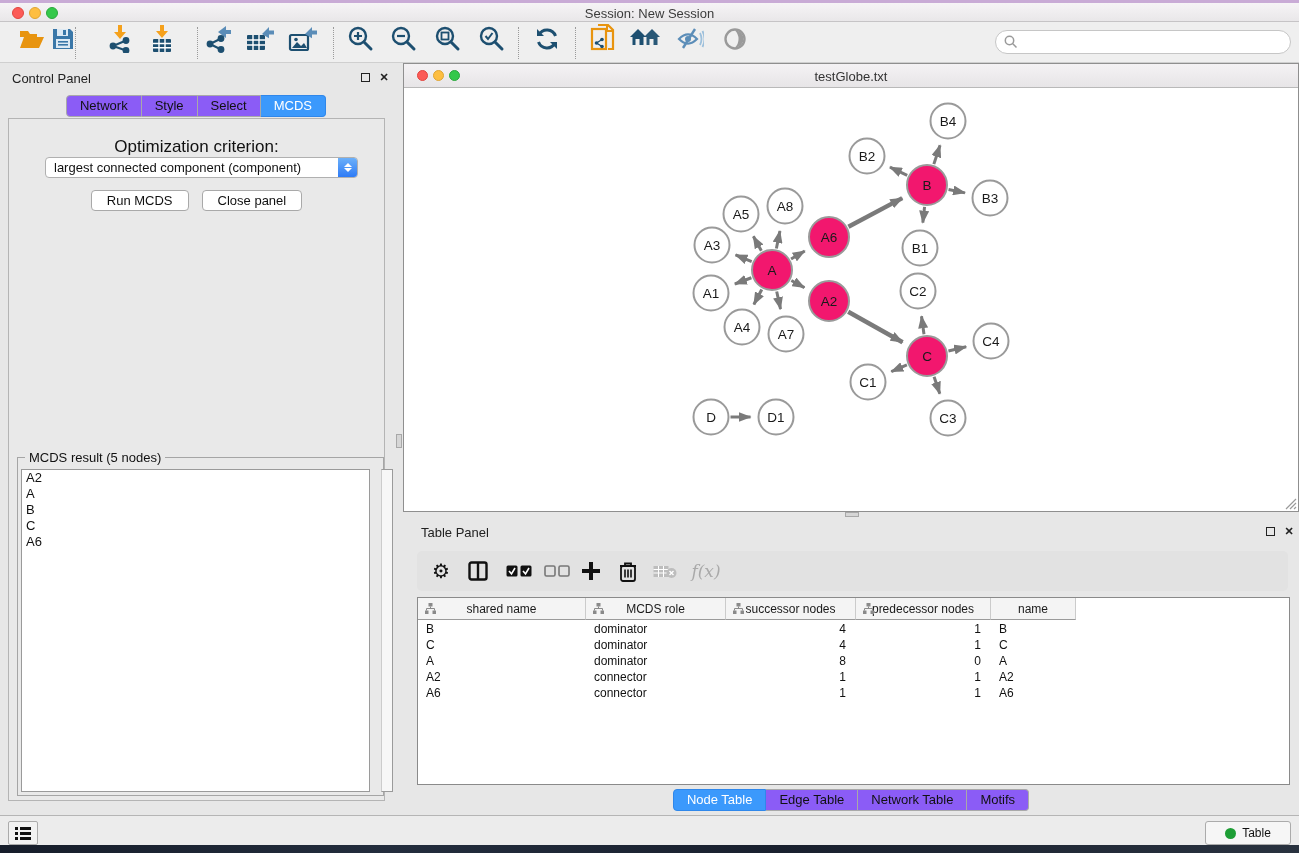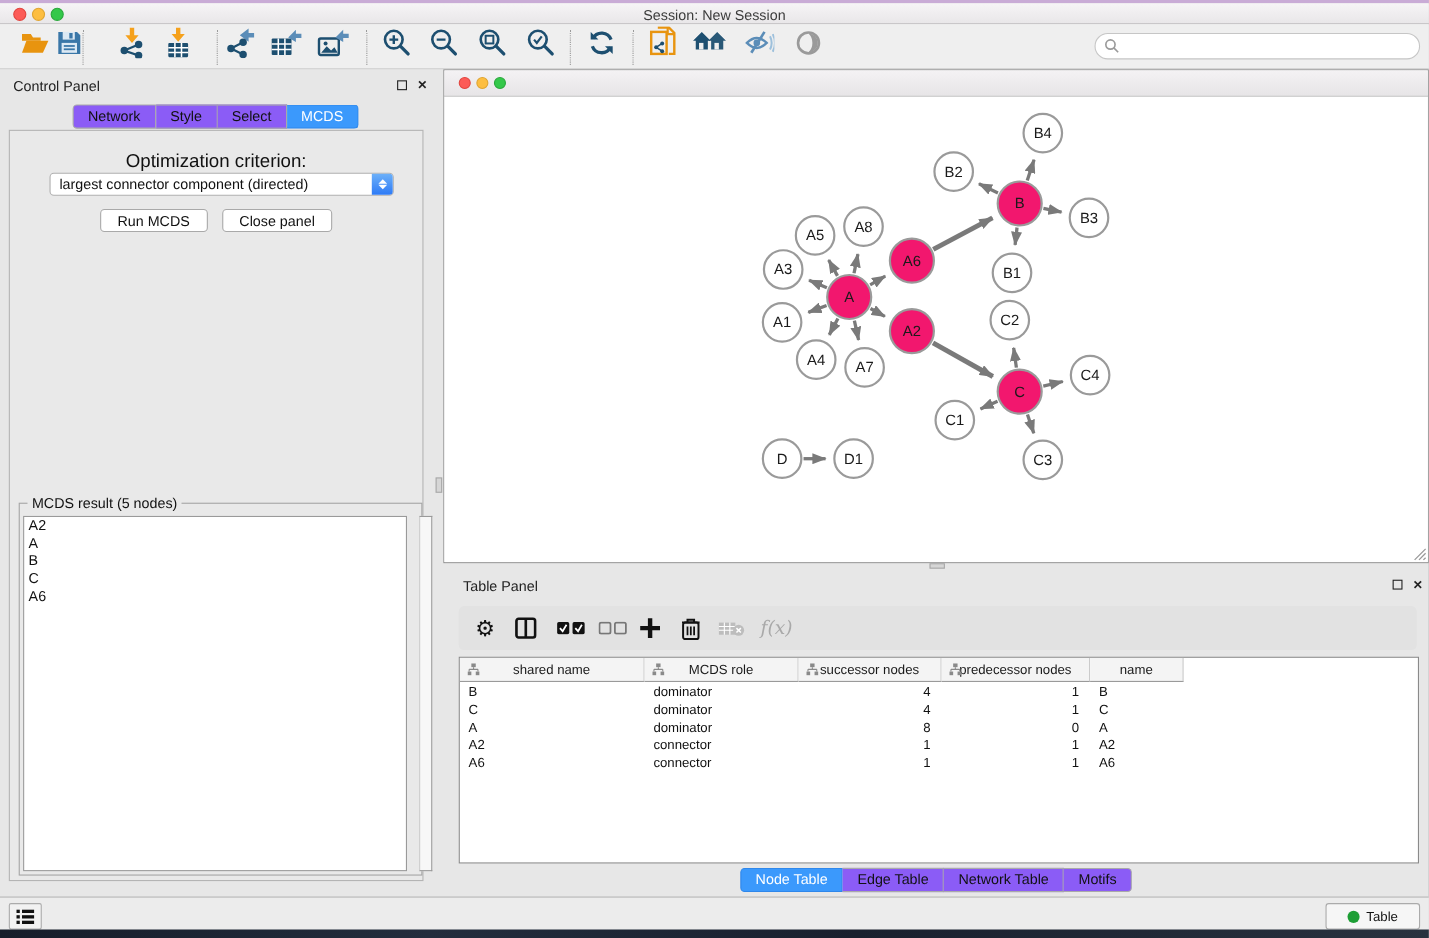--- a/index.html
+++ b/index.html
@@ -274,21 +274,21 @@
     <span class="panel-btn" style="left:375px; font-weight:bold">✕</span>
     <div class="cp-tabs" id="cp-tabs">
         <div class="tab">Network</div>
         <div class="tab">Style</div>
         <div class="tab">Select</div>
         <div class="tab active">MCDS</div>
       </div>
     <div class="cp-body">
       <div class="opt-label">Optimization criterion:</div>
       <div class="dropdown">
-        <span class="dd-text">largest connector component (directed)</span>
+        <span class="dd-text">largest connected component (component)</span>
         <span class="dd-stepper">
             <span class="dd-up"></span>
             <span class="dd-down"></span>
           </span>
       </div>
       <div class="cp-buttons">
         <button class="btn">Run MCDS</button>
         <button class="btn">Close panel</button>
       </div>
       <div class="result-box">
@@ -303,20 +303,21 @@
         <div class="result-scroll"></div>
       </div>
     </div>
   </div>
 
   <div class="iframe-win nw">
     <div class="if-titlebar">
       <span class="tl r" style="left:13px"></span>
       <span class="tl y" style="left:29px"></span>
       <span class="tl g" style="left:45px"></span>
+      <div class="if-title">testGlobe.txt</div>
     </div>
     <div class="nw-canvas">
       <svg id="graph-svg" width="894" height="423" viewBox="0 0 894 423">
         <defs>
           <marker id="arrow" markerUnits="userSpaceOnUse" markerWidth="13" markerHeight="10" refX="12" refY="5" orient="auto">
             <path d="M0,0 L13,5 L0,10 z" fill="#7a7a7a"></path>
           </marker>
         </defs>
       <line x1="347.4146596993366" y1="189.76168568713538" x2="330.8602808030417" y2="196.00350068082034" stroke="#7a7a7a" stroke-width="3" marker-end="url(#arrow)"></line>
           <line x1="347.6923076923077" y1="173.53846153846155" x2="331.53846153846155" y2="166.80769230769232" stroke="#7a7a7a" stroke-width="3" marker-end="url(#arrow)"></line>

